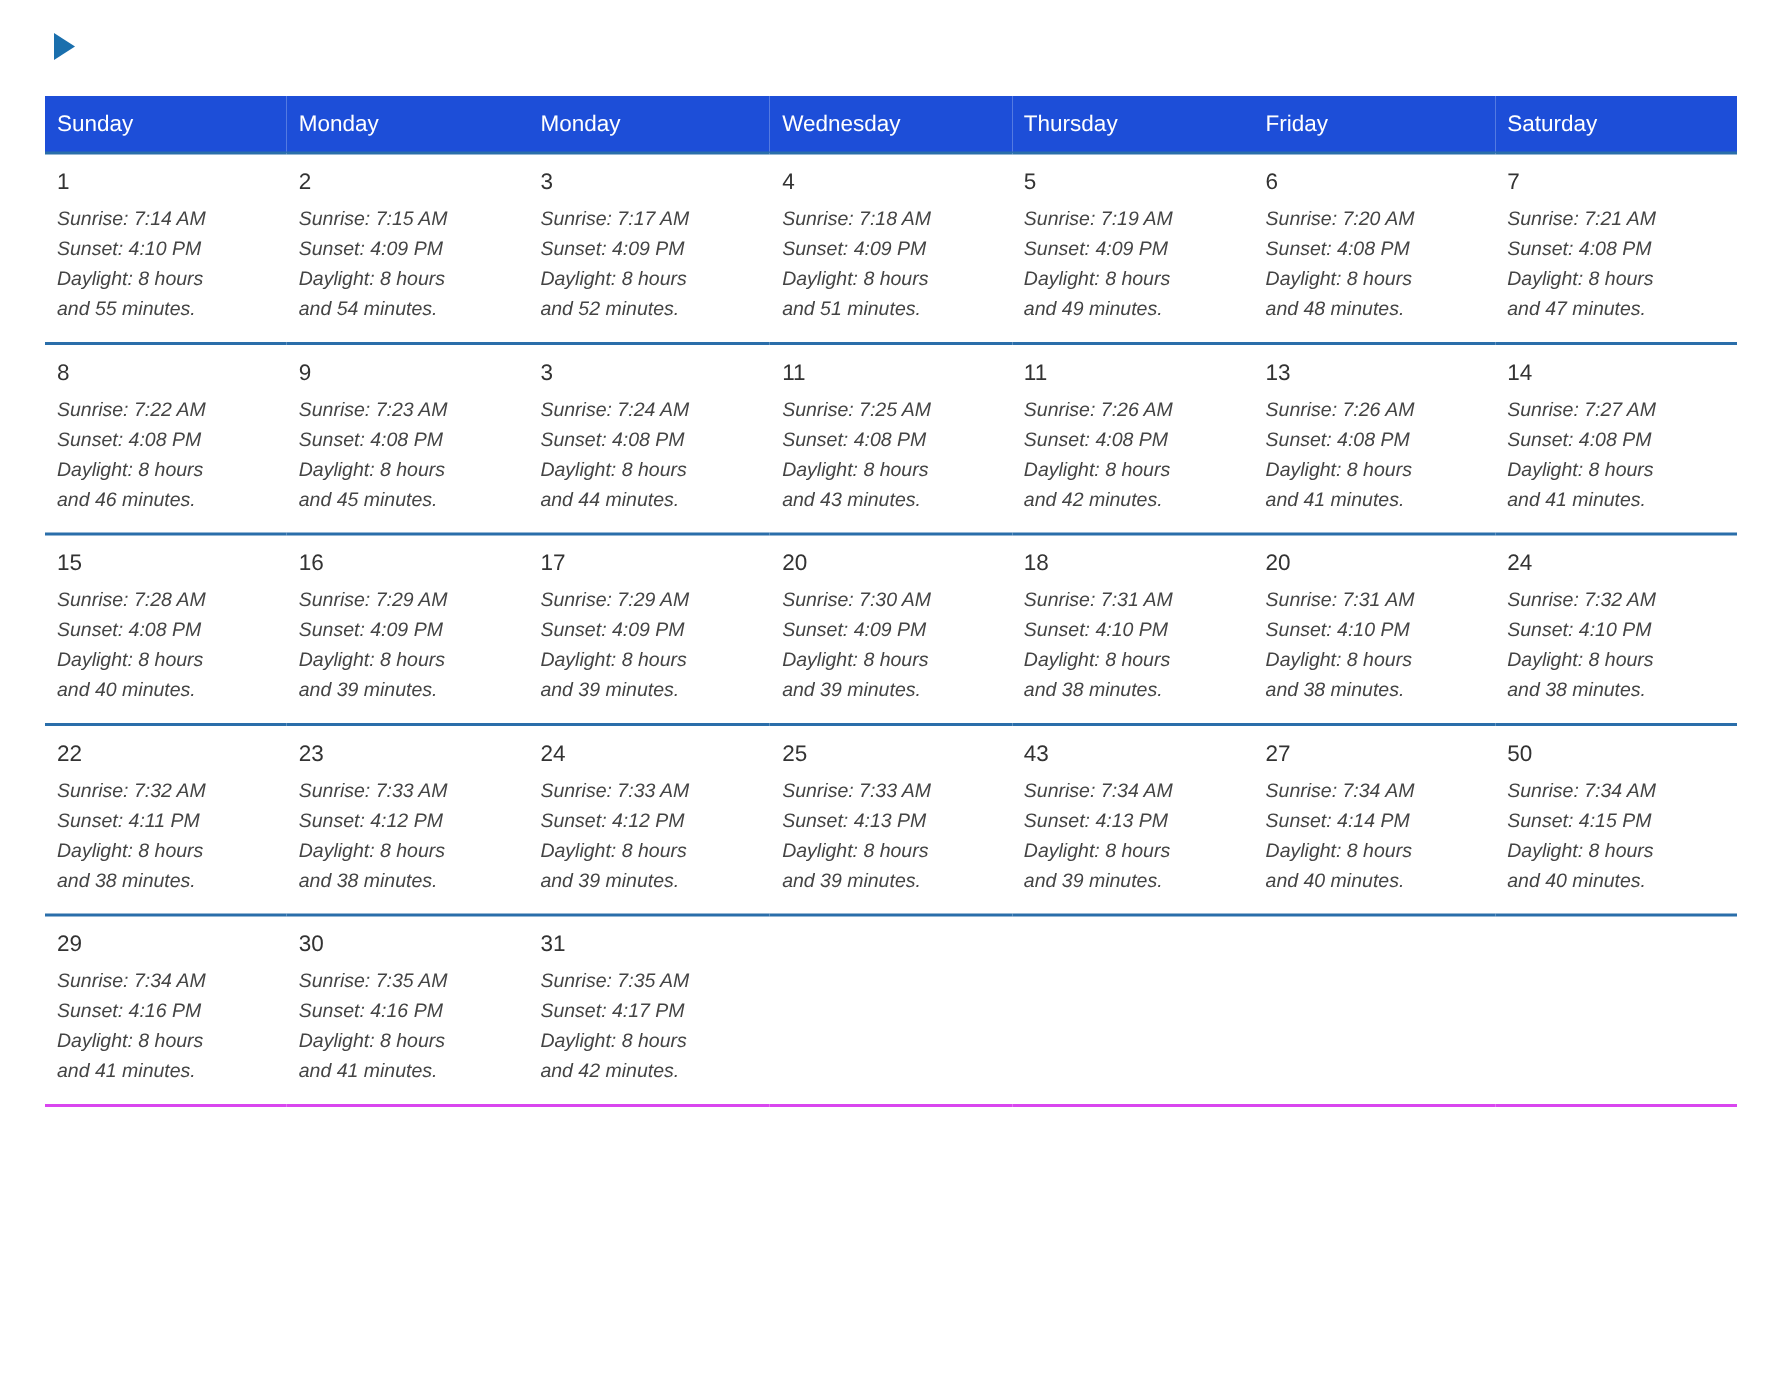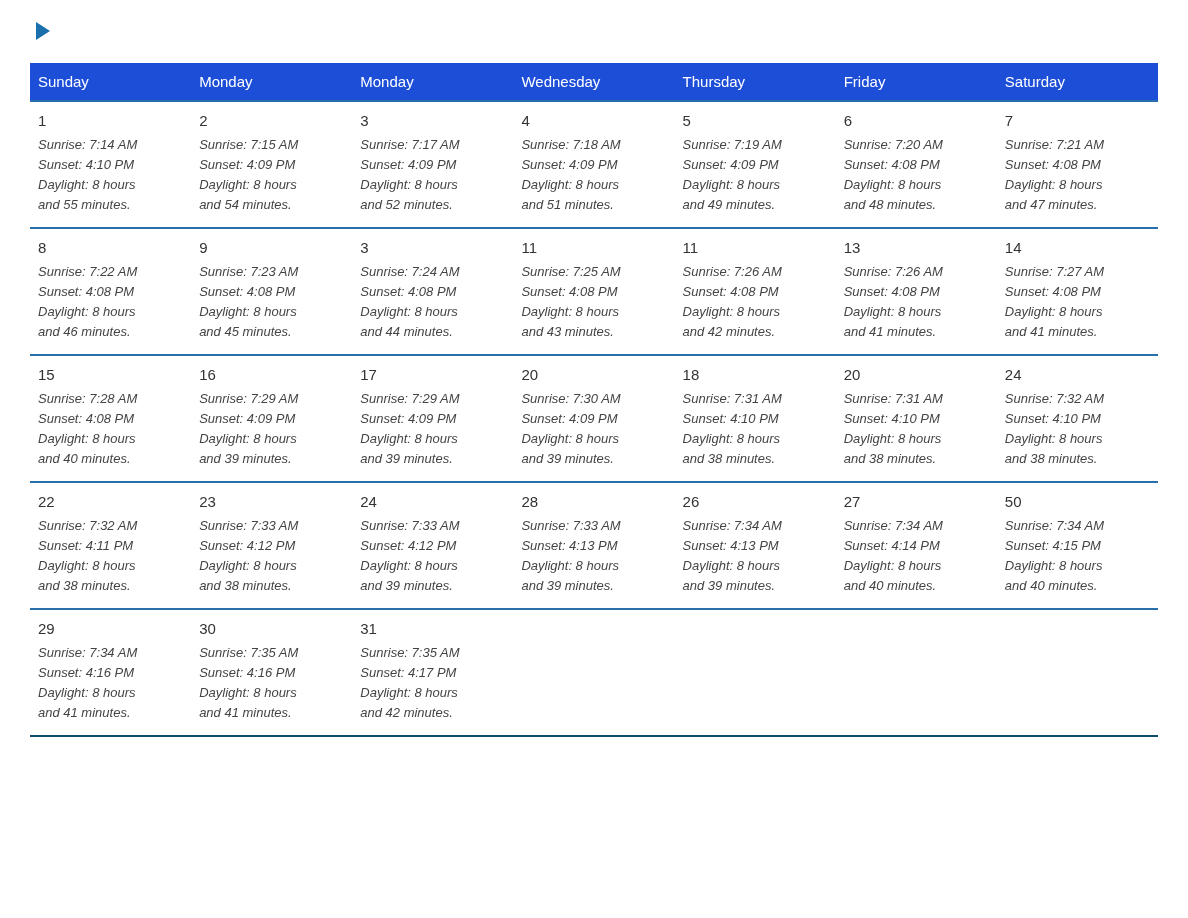--- a/index.html
+++ b/index.html
@@ -77,21 +77,21 @@
       display: block;
       margin-bottom: 2px;
     }
     .day-info {
       font-size: 13px;
       color: #444;
       line-height: 1.55;
       font-style: italic;
     }
     tbody tr:last-child {
-      border-bottom: 2px solid #0c4a6e;
+      border-bottom: 2px solid #d946ef;
     }
   </style>
 </head>
 <body>
 
 <div class="header">
   <div class="logo">
     <div style="display:flex;align-items:center;">
       <span class="logo-general"></span>
       <span style="display:inline-block;margin-left:2px;vertical-align:middle;">
@@ -218,25 +218,25 @@
         </td>
         <td>
           <span class="day-num">23</span>
           <div class="day-info">Sunrise: 7:33 AM<br>Sunset: 4:12 PM<br>Daylight: 8 hours<br>and 38 minutes.</div>
         </td>
         <td>
           <span class="day-num">24</span>
           <div class="day-info">Sunrise: 7:33 AM<br>Sunset: 4:12 PM<br>Daylight: 8 hours<br>and 39 minutes.</div>
         </td>
         <td>
-          <span class="day-num">28</span>
+          <span class="day-num">25</span>
           <div class="day-info">Sunrise: 7:33 AM<br>Sunset: 4:13 PM<br>Daylight: 8 hours<br>and 39 minutes.</div>
         </td>
         <td>
-          <span class="day-num">26</span>
+          <span class="day-num">43</span>
           <div class="day-info">Sunrise: 7:34 AM<br>Sunset: 4:13 PM<br>Daylight: 8 hours<br>and 39 minutes.</div>
         </td>
         <td>
           <span class="day-num">27</span>
           <div class="day-info">Sunrise: 7:34 AM<br>Sunset: 4:14 PM<br>Daylight: 8 hours<br>and 40 minutes.</div>
         </td>
         <td>
           <span class="day-num">50</span>
           <div class="day-info">Sunrise: 7:34 AM<br>Sunset: 4:15 PM<br>Daylight: 8 hours<br>and 40 minutes.</div>
         </td>

